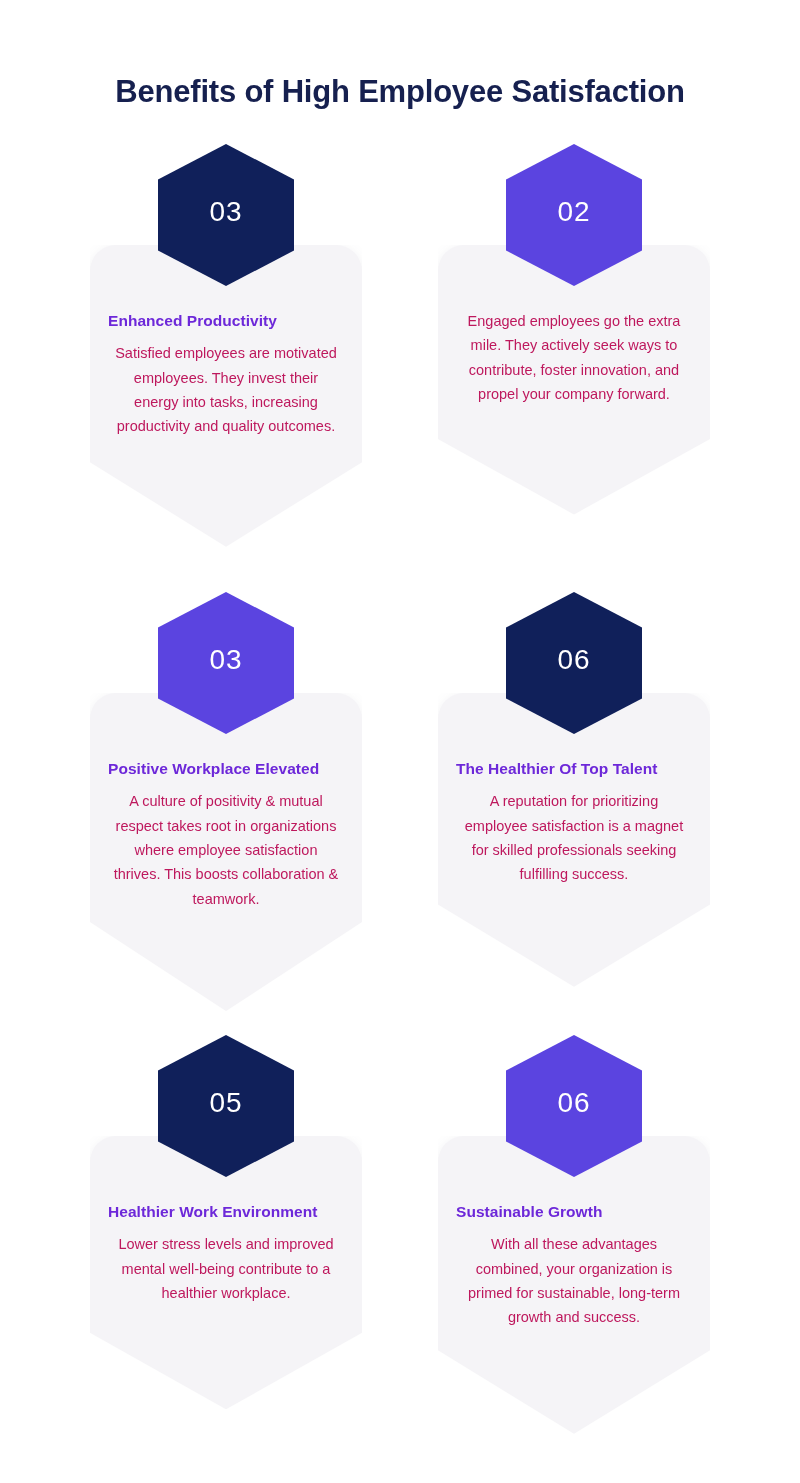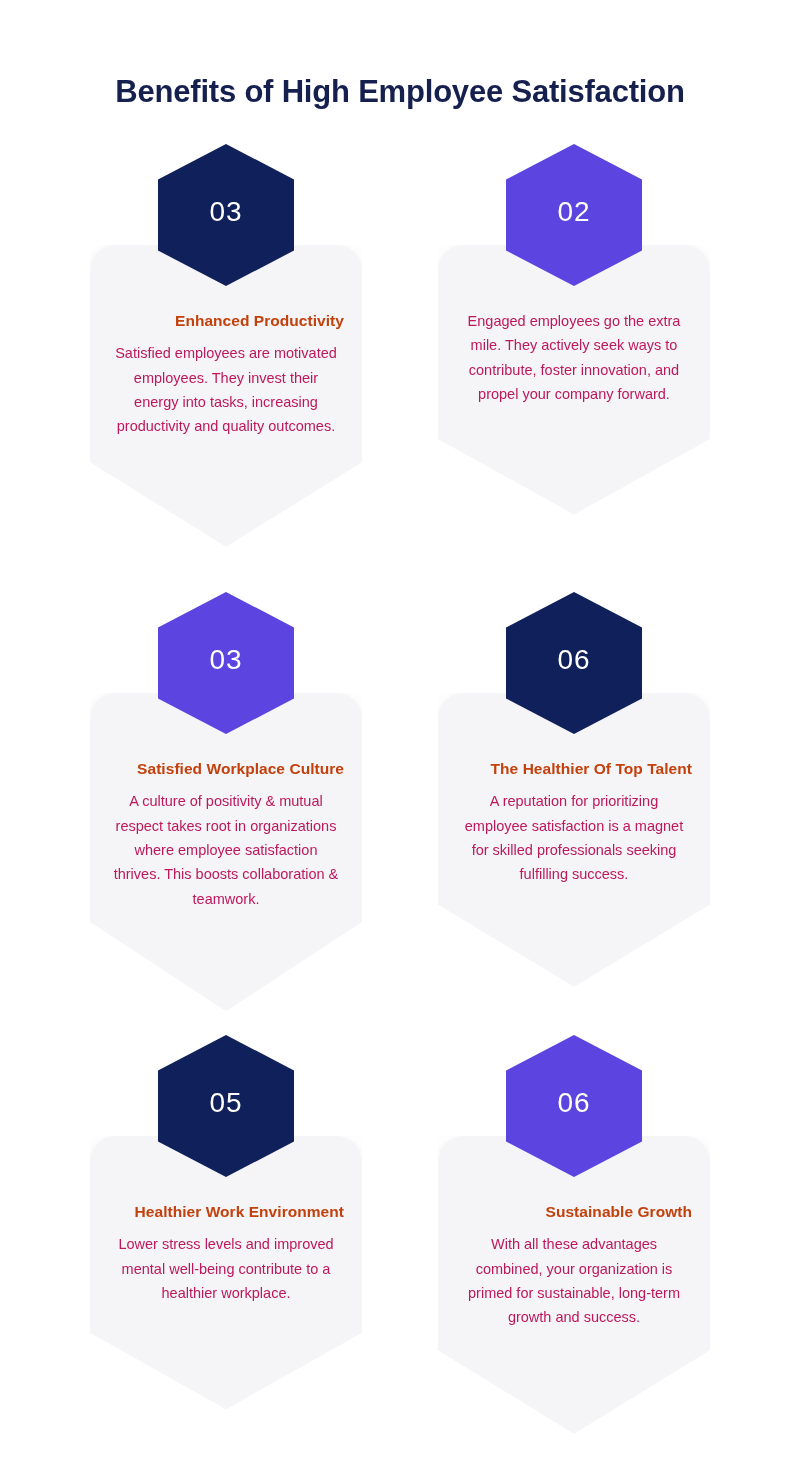--- a/index.html
+++ b/index.html
@@ -78,22 +78,22 @@
   }
 
   .card-inner {
     padding: 64px 18px 0 18px;
     box-sizing: border-box;
   }
 
   .card-title {
     font-size: 15.5px;
     font-weight: bold;
-    color: #c2410c;
-    text-align: right;
+    color: #6d28d9;
+    text-align: left;
     line-height: 1.5;
     margin: 0 0 9px 0;
     letter-spacing: 0.05px;
   }
 
   .card-body {
     font-size: 14.5px;
     font-weight: normal;
     color: #be185d;
     text-align: center;
@@ -180,21 +180,21 @@
       </div>
     </div>
 
     <div class="cell row-2">
       <div class="hex">
         <div class="hex-shape purple"></div>
         <span class="hex-num">03</span>
       </div>
       <div class="card">
         <div class="card-inner">
-          <p class="card-title">Satisfied Workplace Culture</p>
+          <p class="card-title">Positive Workplace Elevated</p>
           <p class="card-body">A culture of positivity &amp; mutual respect takes root in organizations where employee satisfaction thrives. This boosts collaboration &amp; teamwork.</p>
         </div>
         <div class="card-tail"></div>
       </div>
     </div>
 
     <div class="cell row-2">
       <div class="hex">
         <div class="hex-shape navy"></div>
         <span class="hex-num">06</span>

